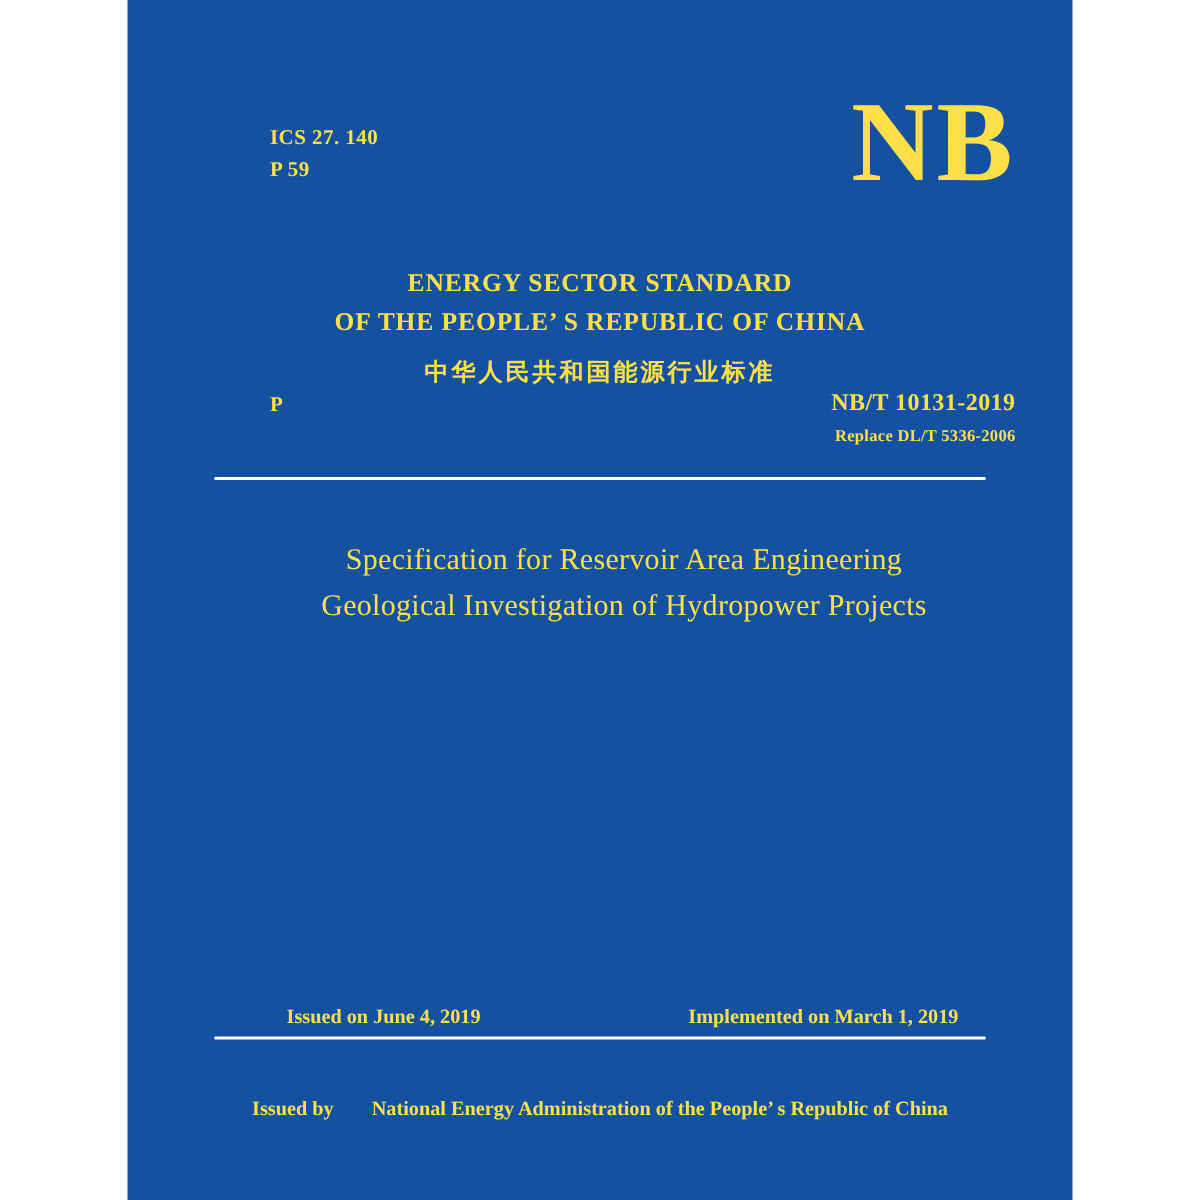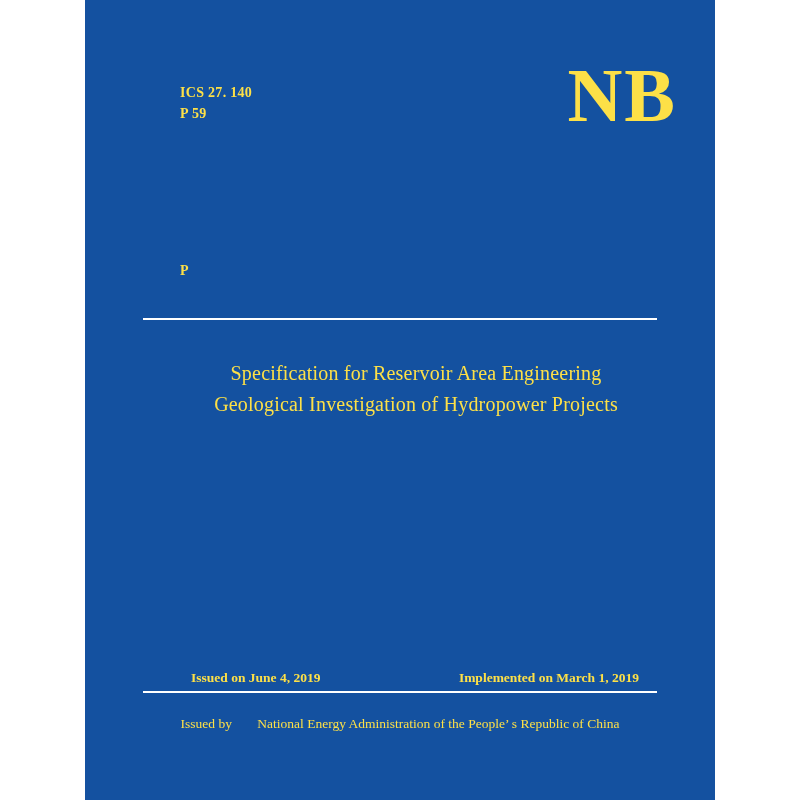--- a/index.html
+++ b/index.html
@@ -123,44 +123,53 @@
     width: 514px;
     display: flex;
     justify-content: space-between;
     font-size: 13.5px;
     font-weight: bold;
   }
   .dates-row .issued { margin-left: 48px; }
   .dates-row .implemented { margin-right: 18px; }
   .issuer-row {
     position: absolute;
-    top: 716px;
+    top: 731px;
     left: 0;
     width: 630px;
     text-align: center;
     font-size: 13.5px;
-    font-weight: normal;
+    font-weight: bold;
   }
   .issuer-row .issued-by { margin-right: 22px; }
 </style>
 </head>
 <body>
 
 <div id="cover">
 
   <div class="ics-block">
     <div>ICS 27. 140</div>
     <div>P 59</div>
   </div>
 
   <div class="nb-logo">NB</div>
 
+  <div class="org-block">
+    <div class="org-en1">ENERGY SECTOR STANDARD</div>
+    <div class="org-en2">OF THE PEOPLE’ S REPUBLIC OF CHINA</div>
+    <div class="org-cn">中华人民共和国能源行业标准</div>
+  </div>
 
   <div class="p-mark">P</div>
 
+  <div class="std-no-block">
+    <div class="std-no">NB/T 10131-2019</div>
+    <div class="std-replace">Replace DL/T 5336-2006</div>
+  </div>
 
   <div class="rule rule-top"></div>
 
   <div class="title-block">
     <div class="title-en">Specification for Reservoir Area Engineering</div>
     <div class="title-en">Geological Investigation of Hydropower Projects</div>
   </div>
 
   <div class="rule rule-bottom"></div>
 

